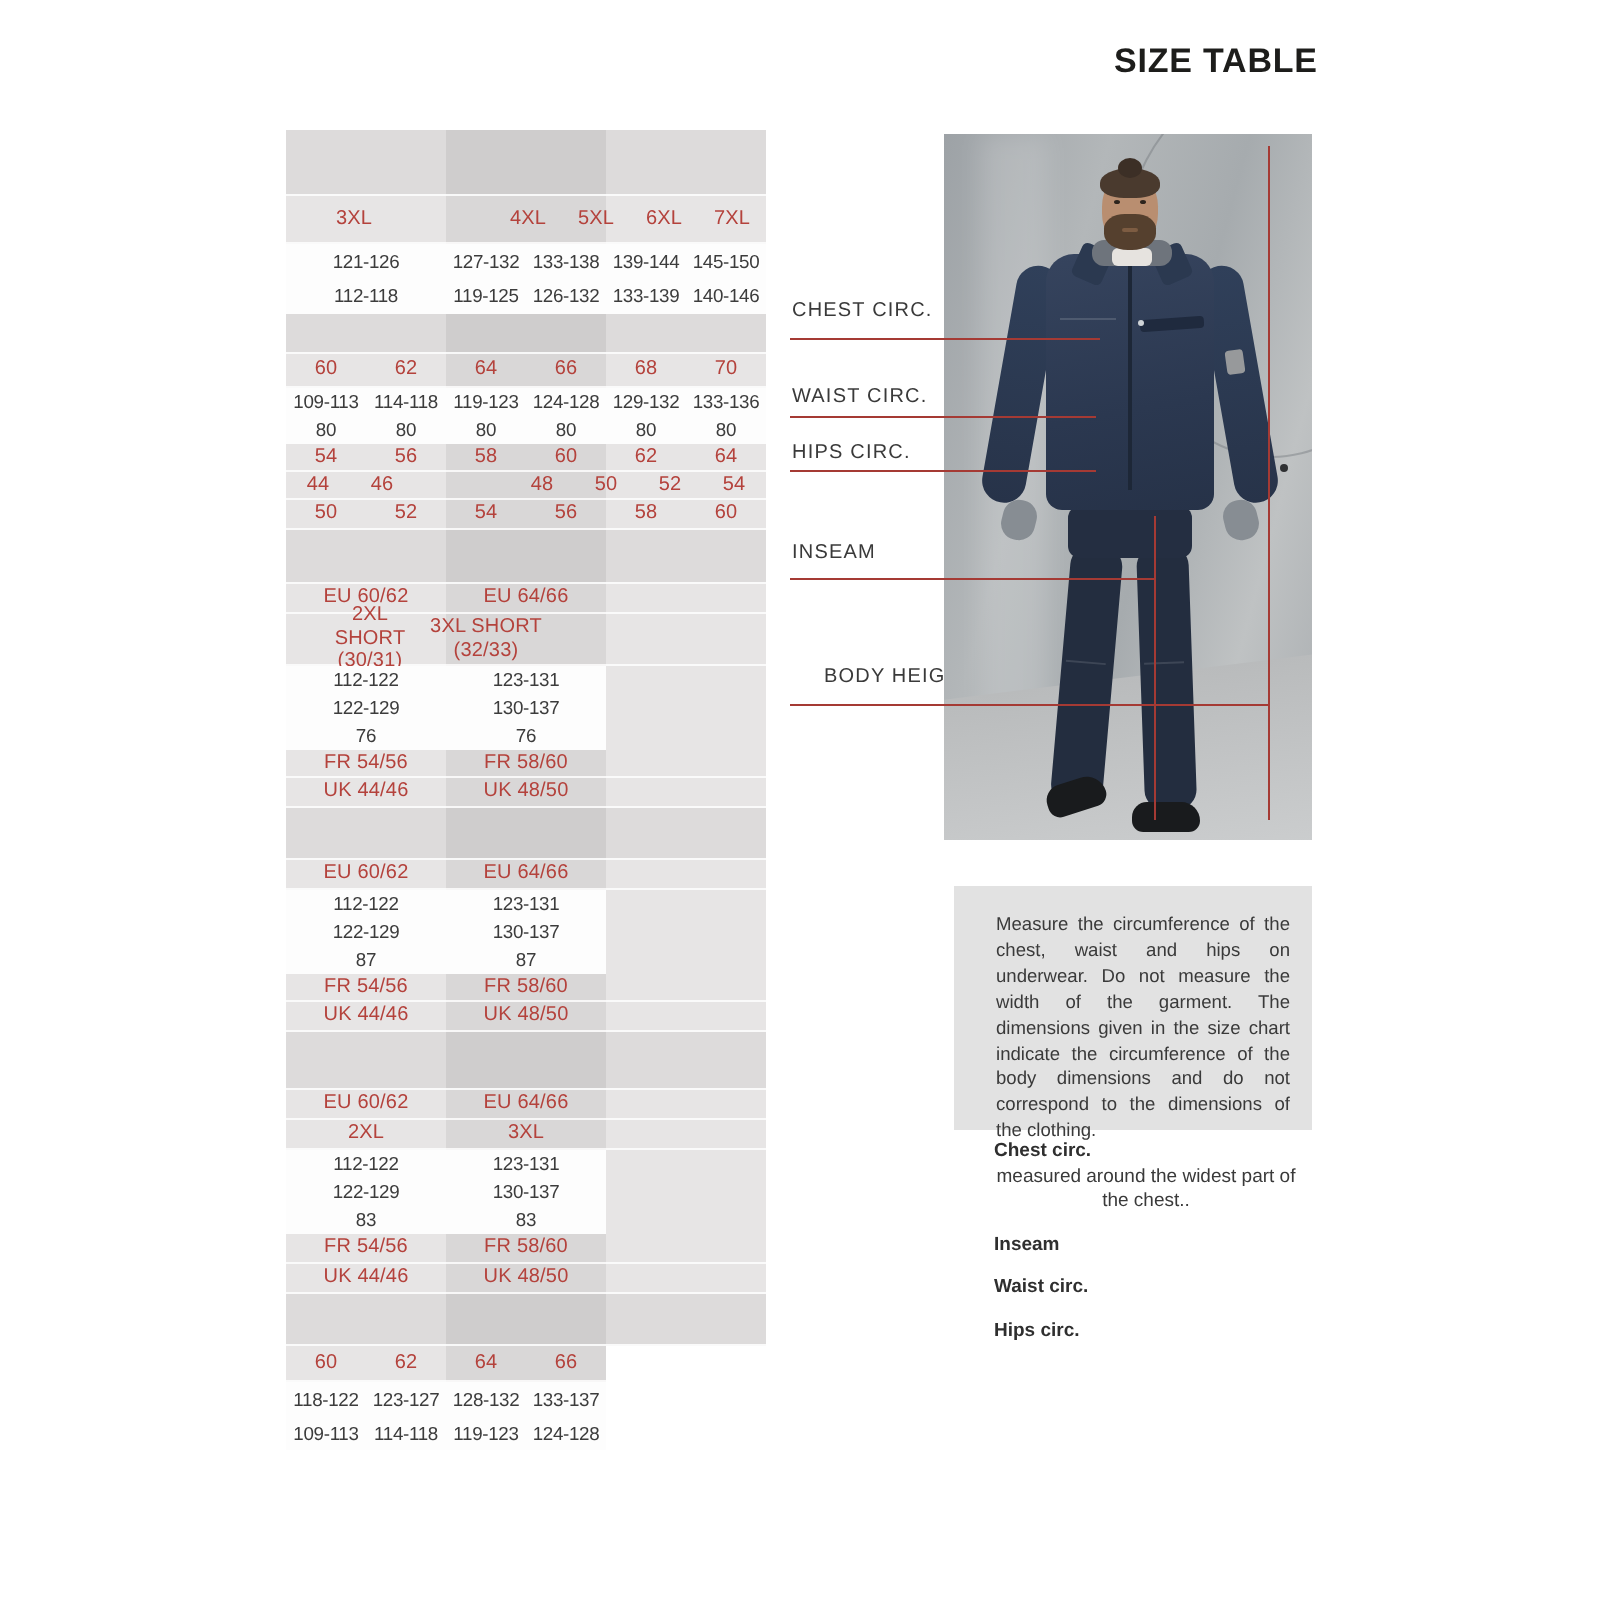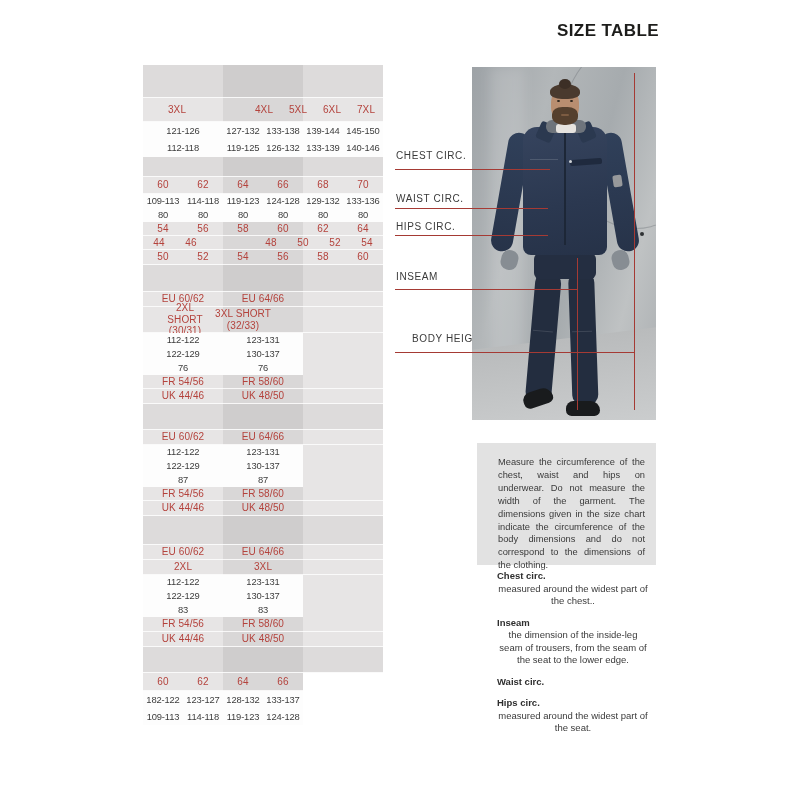--- a/index.html
+++ b/index.html
@@ -258,21 +258,21 @@
         <div class="row band" style="height: 26px;"></div>
       </div>
       <div class="section" style="width: 160px;">
         <div class="row red" style="height: 18px;">
           <div class="cell" style="width: 40px;">60</div>
           <div class="cell" style="width: 40px;">62</div>
           <div class="cell" style="width: 40px;">64</div>
           <div class="cell" style="width: 40px;">66</div>
         </div>
         <div class="row white" style="height: 17px;">
-          <div class="cell" style="width: 40px;">182-122</div>
+          <div class="cell" style="width: 40px;">118-122</div>
           <div class="cell" style="width: 40px;">123-127</div>
           <div class="cell" style="width: 40px;">128-132</div>
           <div class="cell" style="width: 40px;">133-137</div>
         </div>
         <div class="row white" style="height: 17px;">
           <div class="cell" style="width: 40px;">109-113</div>
           <div class="cell" style="width: 40px;">114-118</div>
           <div class="cell" style="width: 40px;">119-123</div>
           <div class="cell" style="width: 40px;">124-128</div>
         </div>
@@ -337,24 +337,22 @@
     <p>Measure the circumference of the chest, waist and hips on underwear. Do not measure the width of the garment. The dimensions given in the size chart indicate the circumference of the body dimensions and do not correspond to the dimensions of the clothing.</p>
   </div>
 
   <div id="notes">
       <div class="note">
         <div class="nt">Chest circ.</div>
         <div class="nb">measured around the widest part of the chest..</div>
       </div>
       <div class="note">
         <div class="nt">Inseam</div>
-        <div class="nb">the dimension of the inside-leg seam of trousers, from the seam of the seat to the lower edge.</div>
       </div>
       <div class="note">
         <div class="nt">Waist circ.</div>
       </div>
       <div class="note">
         <div class="nt">Hips circ.</div>
-        <div class="nb">measured around the widest part of the seat.</div>
       </div>
     </div>
 
 </div>
 
 </body></html>

